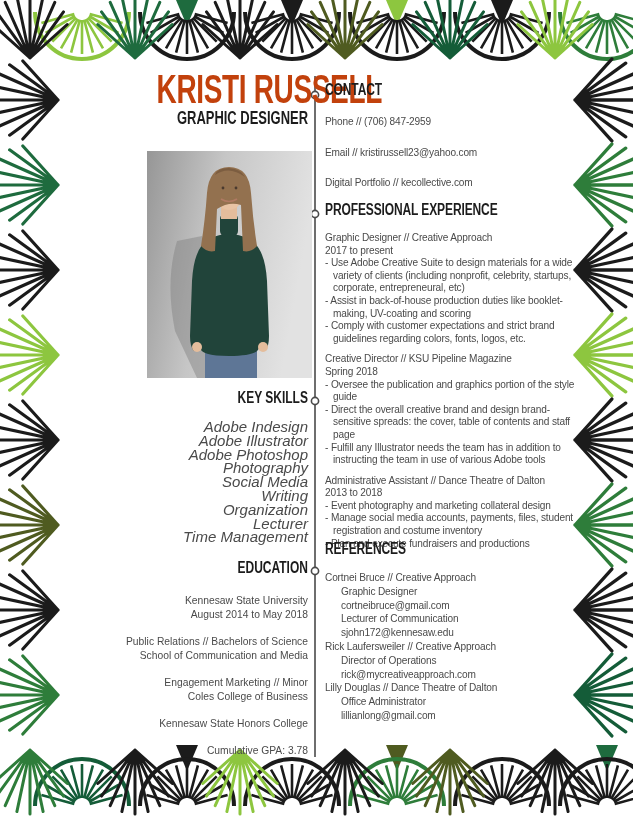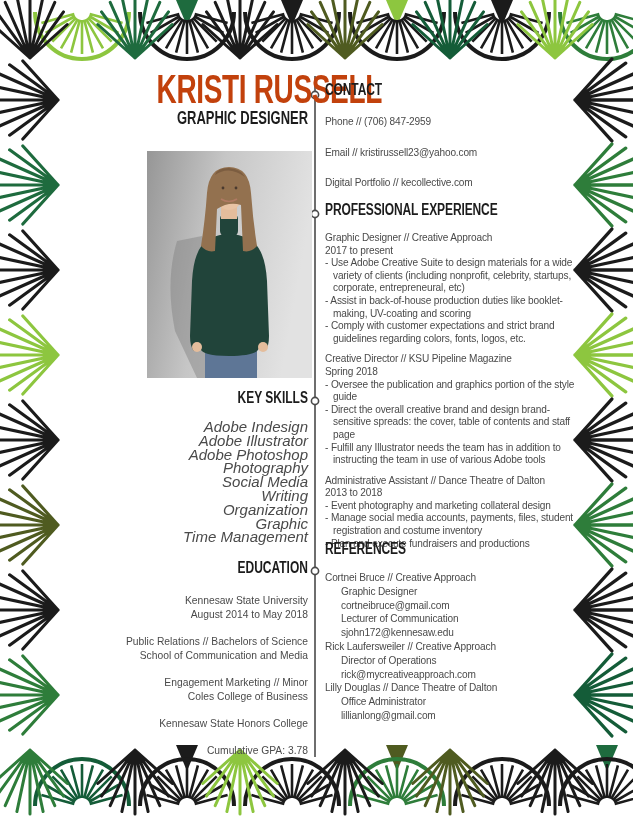--- a/index.html
+++ b/index.html
@@ -155,21 +155,21 @@
 
 <div class="abs align-r" style="left:60px;top:386px;width:248px;">
   <div class="heading sec-head"><span>KEY SKILLS</span></div>
   <div class="skill-item">Adobe Indesign</div>
   <div class="skill-item">Adobe Illustrator</div>
   <div class="skill-item">Adobe Photoshop</div>
   <div class="skill-item">Photography</div>
   <div class="skill-item">Social Media</div>
   <div class="skill-item">Writing</div>
   <div class="skill-item">Organization</div>
-  <div class="skill-item">Graphic</div>
+  <div class="skill-item">Lecturer</div>
   <div class="skill-item">Time Management</div>
 </div>
 
 <div class="abs align-r" style="left:47px;top:556px;width:261px;">
   <div class="heading" style="margin-bottom:14px;"><span>EDUCATION</span></div>
   <div class="edu-group">
     <div>Kennesaw State University</div>
     <div>August 2014 to May 2018</div>
   </div>
   <div class="edu-group">

